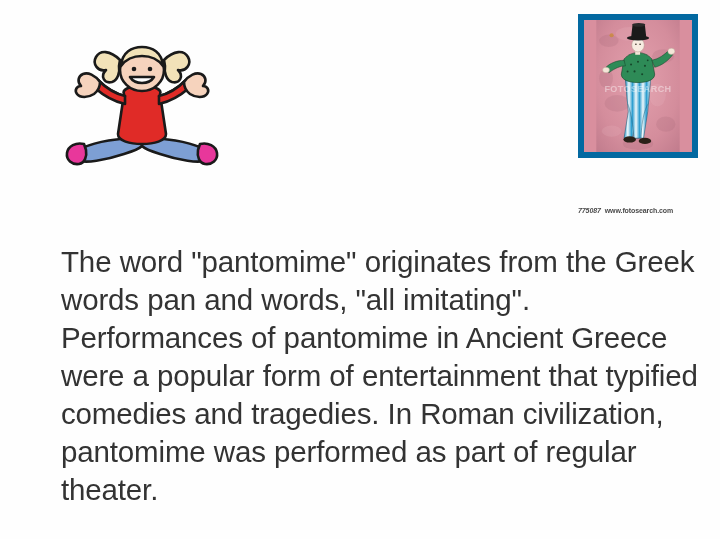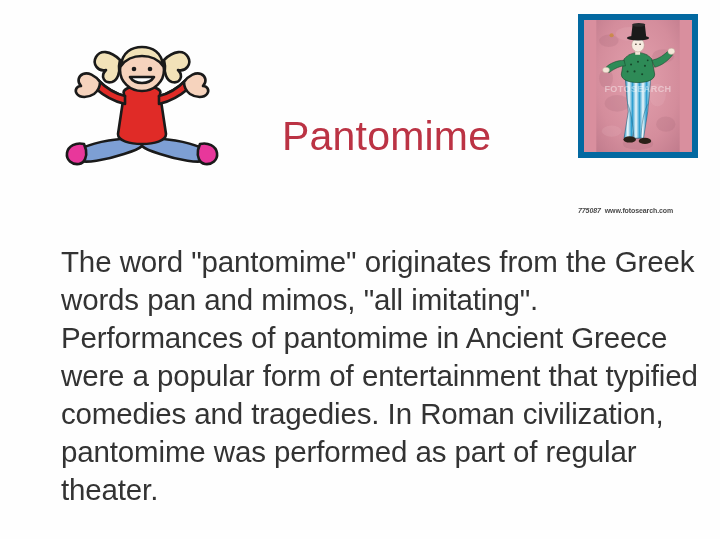--- a/index.html
+++ b/index.html
@@ -139,21 +139,20 @@
 
           <circle cx="72" cy="27" r="2.3" fill="#1a1a1a" stroke="none"></circle>
           <circle cx="88" cy="27" r="2.3" fill="#1a1a1a" stroke="none"></circle>
 
           <path d="M68 35 C 73 43, 87 43, 92 35 Z" fill="#ffffff"></path>
           <path d="M68 35 L 92 35" fill="none" stroke-width="2"></path>
         </g>
       </svg>
     </div>
 
-    <div id="slide-title">Pantomime</div>
 
     <div id="photo-pantomime">
       <svg viewBox="0 0 120 190" xmlns="http://www.w3.org/2000/svg">
         <defs>
           <radialGradient id="pinkbg" cx="50%" cy="45%" r="75%">
             <stop offset="0%" stop-color="#e3a0ad"></stop>
             <stop offset="65%" stop-color="#d48d9c"></stop>
             <stop offset="100%" stop-color="#c07b8c"></stop>
           </radialGradient>
           <linearGradient id="stripe" x1="0" y1="0" x2="1" y2="0">
@@ -225,15 +224,15 @@
         <text x="60" y="104" text-anchor="middle" font-family="Liberation Sans, sans-serif" font-size="13" font-weight="bold" letter-spacing="0.6" fill="#ffffff" opacity="0.42">FOTOSEARCH</text>
       </svg>
     </div>
 
     <div id="photo-caption">
       <span class="cap-id">775087</span><span class="cap-url">www.fotosearch.com</span>
     </div>
 
   </div>
 
-  <div id="body-text"><span>The word "pantomime" originates from the Greek words </span><span class="it">pan</span><span> and </span><span class="it">mimos</span><span>, "all imitating". Performances of pantomime in Ancient Greece were a popular form of entertainment that typified comedies and tragedies. In Roman civilization, pantomime was performed as part of regular theater.</span></div>
+  <div id="body-text"><span>The word "pantomime" originates from the Greek words </span><span class="it">pan</span><span> and </span><span class="it">words</span><span>, "all imitating". Performances of pantomime in Ancient Greece were a popular form of entertainment that typified comedies and tragedies. In Roman civilization, pantomime was performed as part of regular theater.</span></div>
 
 </div>
 
 </body></html>

